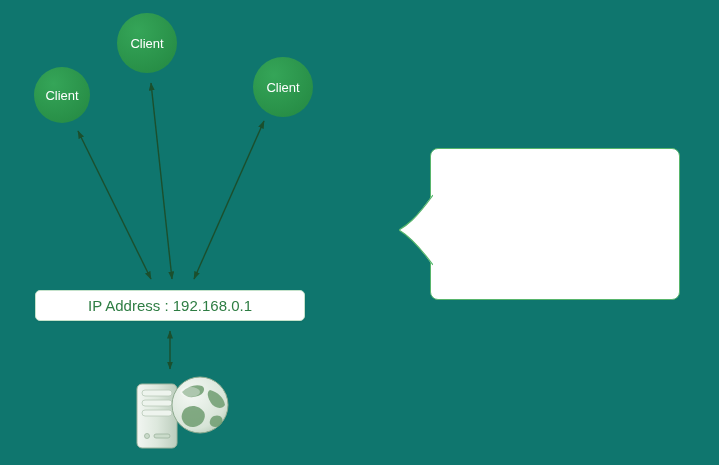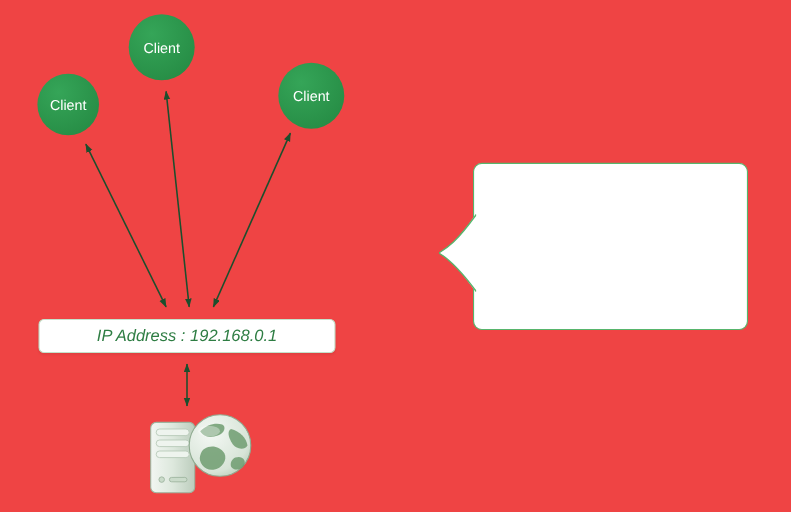--- a/index.html
+++ b/index.html
@@ -5,21 +5,21 @@
   html, body {
     margin: 0;
     padding: 0;
     background: #ffffff;
     font-family: "Liberation Sans", sans-serif;
   }
   .canvas {
     position: relative;
     width: 719px;
     height: 465px;
-    background: #ef4444;
+    background: #0f766e;
     overflow: hidden;
   }
   .arrows-layer {
     position: absolute;
     left: 0; top: 0;
     width: 719px; height: 465px;
     pointer-events: none;
   }
   .client-node {
     position: absolute;
@@ -42,21 +42,20 @@
     box-sizing: border-box;
     border: 1px solid #c4e2cb;
     border-radius: 5px;
     background: #ffffff;
     box-shadow: 0 1px 2px rgba(0,0,0,0.06);
     display: flex;
     align-items: center;
     justify-content: center;
     color: #2e7d43;
     font-size: 15px;
-    font-style: italic;
   }
 
   .callout {
     position: absolute;
     left: 430px; top: 148px;
     width: 250px; height: 152px;
     box-sizing: border-box;
     border: 1px solid #57b56c;
     border-radius: 8px;
     background: #ffffff;

